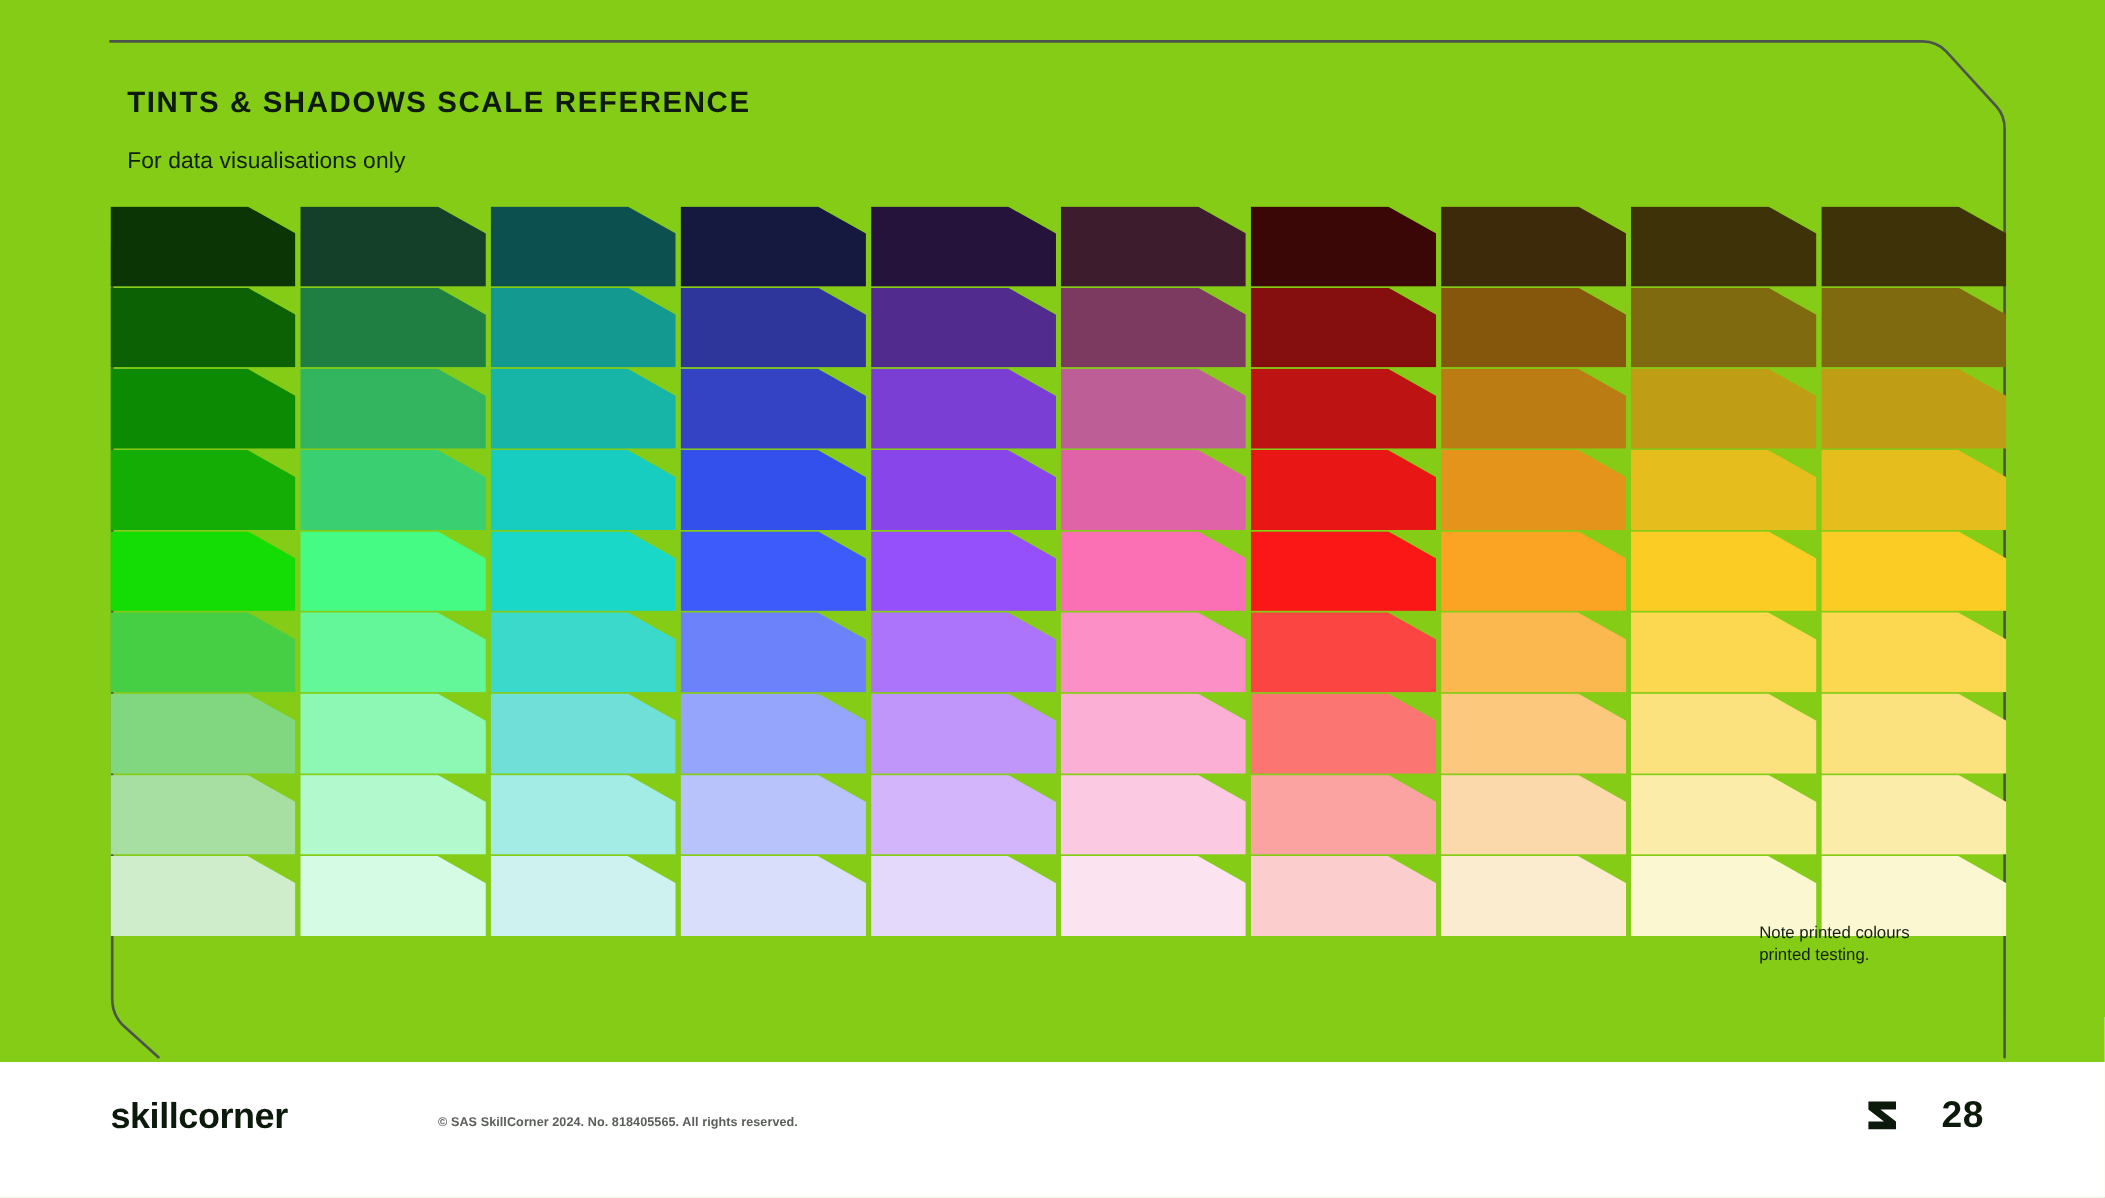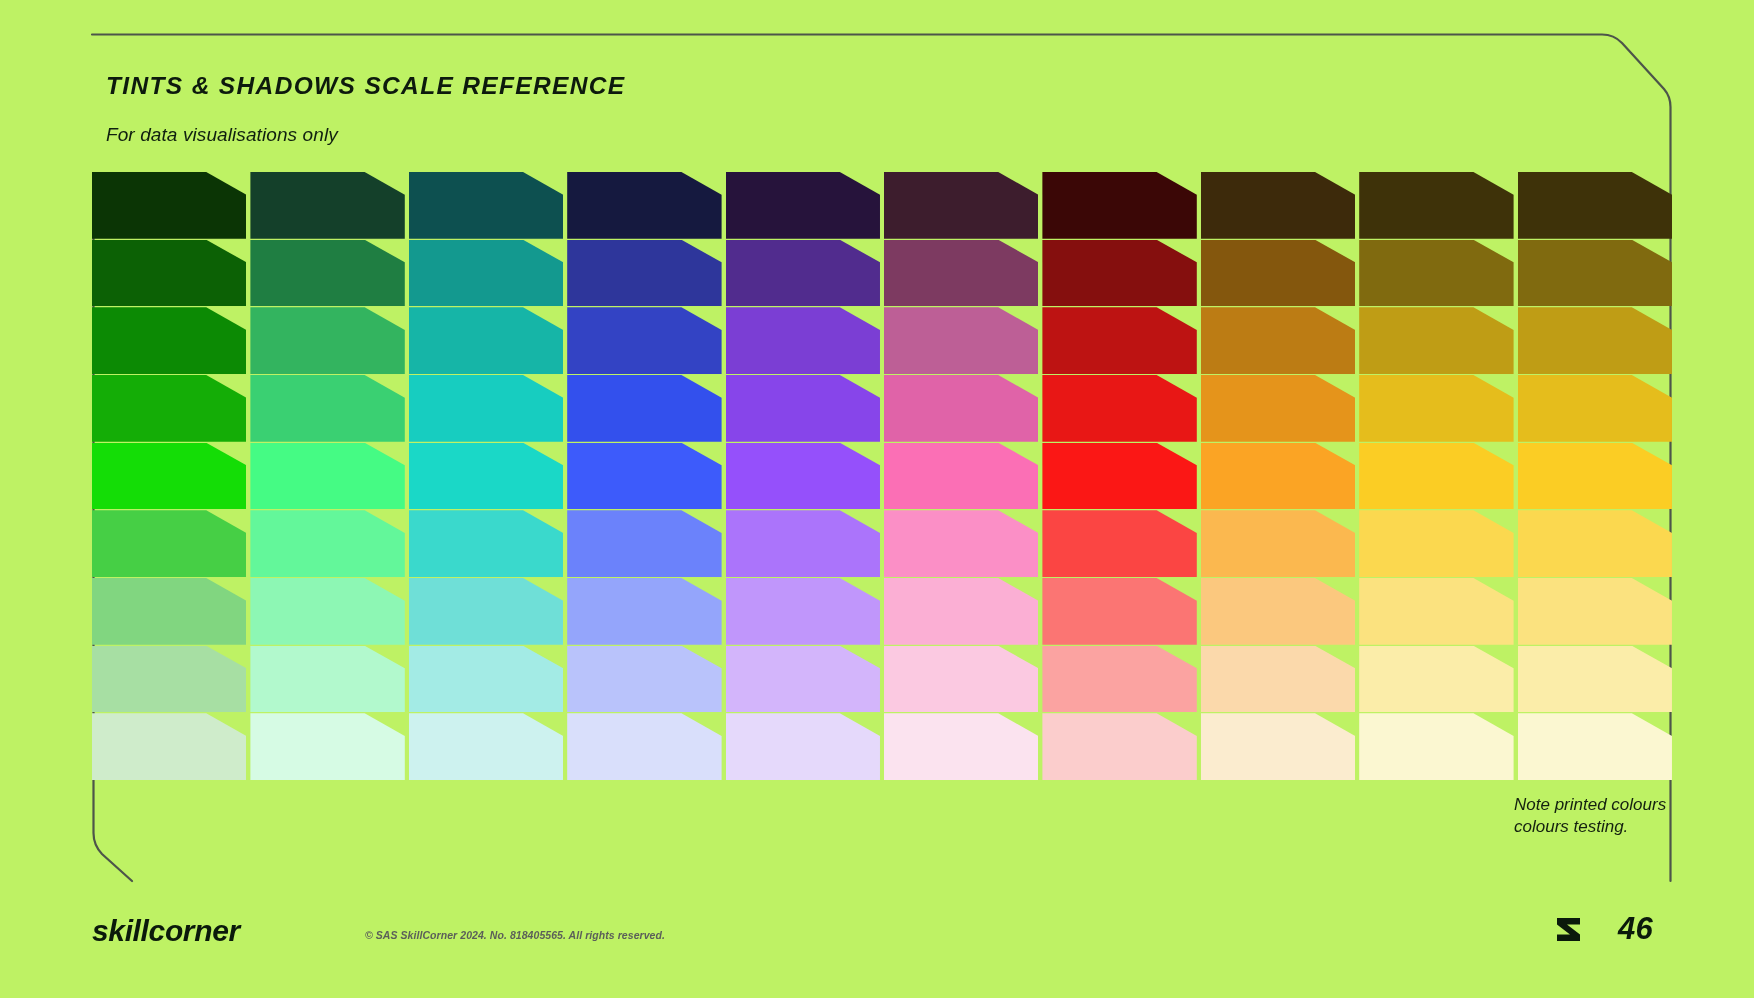--- a/index.html
+++ b/index.html
@@ -7,23 +7,22 @@
     width: 1754px;
     height: 998px;
     background: #ffffff;
     font-family: "Liberation Sans", sans-serif;
     overflow: hidden;
   }
 
   #slide {
     position: relative;
     width: 1754px;
-    height: 998px;
-    background: #bef264;
-    font-style: italic;
+    height: 885px;
+    background: #84cc16;
   }
 
   
   #card-outline {
     position: absolute;
     left: 92px;
     top: 33px;
     width: 1580px;
     height: 848px;
     pointer-events: none;
@@ -72,26 +71,25 @@
     width: 100%;
     height: 100%;
     
     clip-path: polygon(0% 0%, 74% 0%, 100% 34%, 100% 100%, 0% 100%);
   }
 
   
   #print-note {
     position: absolute;
     left: 1466px;
-    top: 794px;
+    top: 769px;
     width: 190px;
-    font-size: 17px;
+    font-size: 14px;
     line-height: 1.28;
     color: #14210f;
-    margin-left: 48px;
   }
   #print-note span { display: block; }
 
   
   #footer-logo {
     position: absolute;
     left: 92px;
     top: 914px;
     font-size: 30px;
     font-weight: 800;
@@ -250,27 +248,27 @@
         <div class="swatch" title="Yellow Light base #fbcd24" style="background: rgb(251, 205, 36);"></div>
         <div class="swatch" title="Yellow Light tint-1 #fbd84f" style="background: rgb(251, 216, 79);"></div>
         <div class="swatch" title="Yellow Light tint-2 #fbe27f" style="background: rgb(251, 226, 127);"></div>
         <div class="swatch" title="Yellow Light tint-3 #fbeda9" style="background: rgb(251, 237, 169);"></div>
         <div class="swatch" title="Yellow Light tint-4 #fbf7d1" style="background: rgb(251, 247, 209);"></div>
       </div>
     </div>
 
   <div id="print-note">
     <span>Note printed colours</span>
-    <span>colours testing.</span>
+    <span>printed testing.</span>
   </div>
 
   <div id="footer-logo">skillcorner</div>
   <div id="footer-copyright">© SAS SkillCorner 2024. No. 818405565. All rights reserved.</div>
 
   <div id="footer-mark">
     <svg viewBox="0 0 34 34">
       <path d="M 4 6 L 27 6 L 27 12.5 L 14 12.5 L 27 22.5 L 27 29 L 4 29 L 4 22.5 L 17 22.5 L 4 12.5 Z" fill="#0b1a0b"></path>
     </svg>
   </div>
 
-  <div id="page-number">46</div>
+  <div id="page-number">28</div>
 
 </div>
 
 </body></html>

